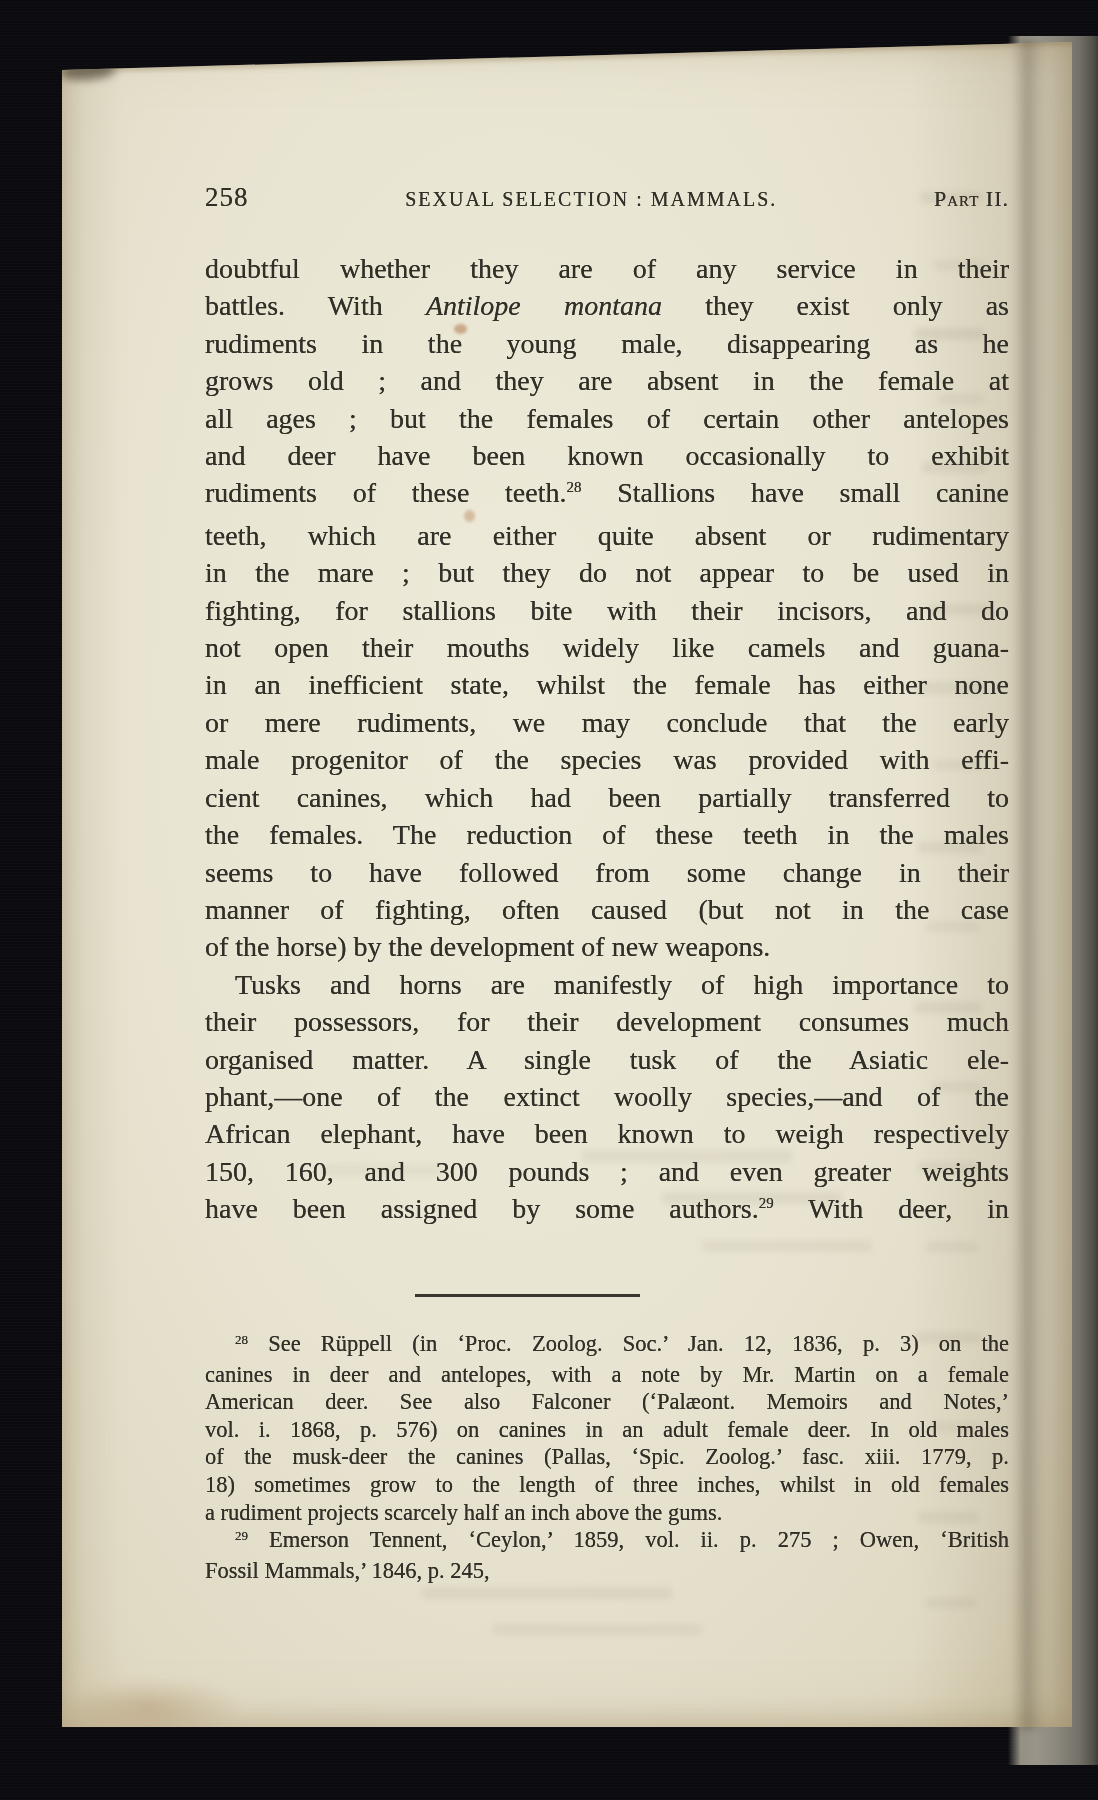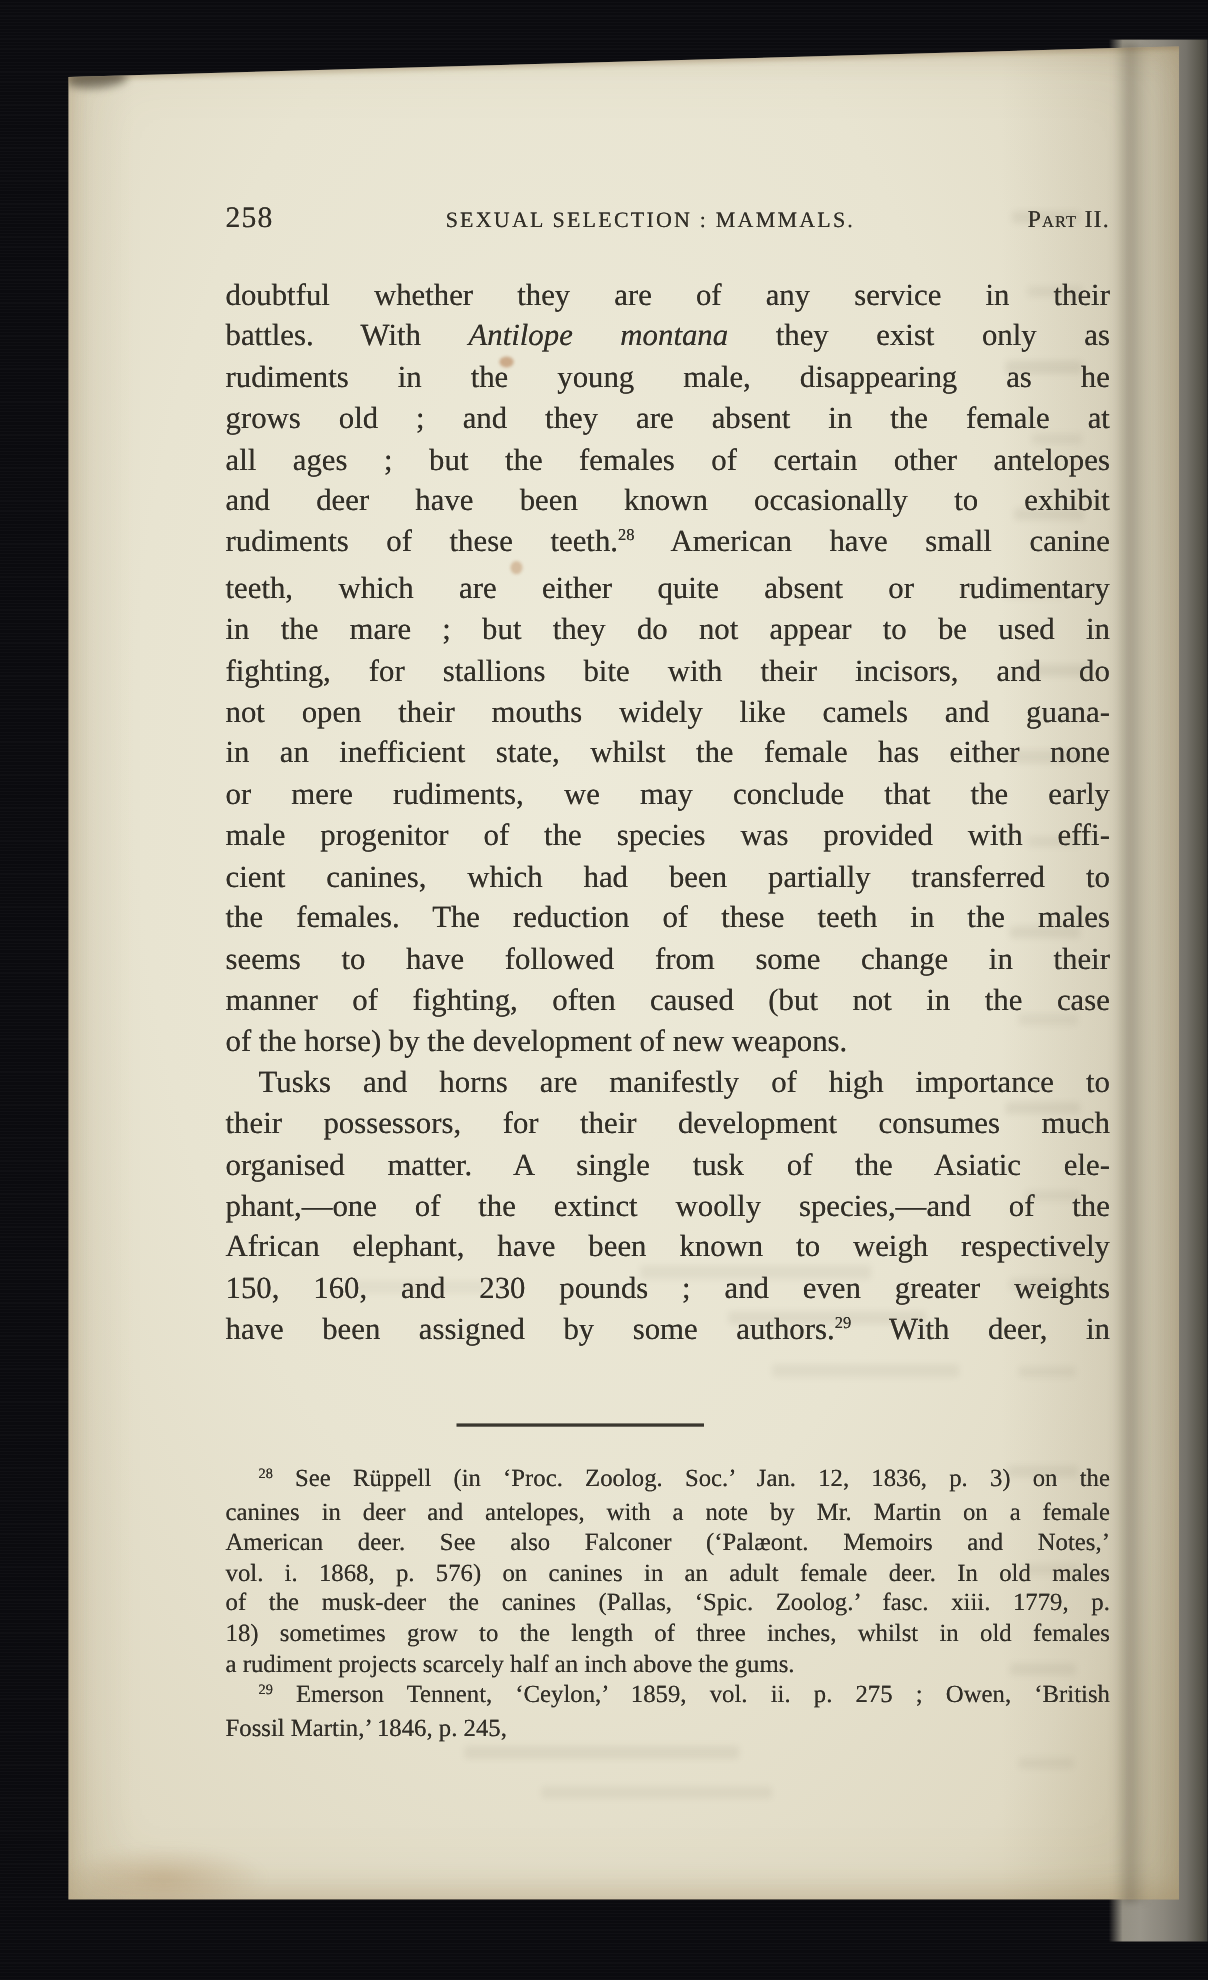--- a/index.html
+++ b/index.html
@@ -130,51 +130,51 @@
       <span class="part">Part II.</span>
     </div>
 
     <div class="body-block" id="body-lines">
         <div class="tl j"><span>doubtful whether they are of any service in their</span></div>
         <div class="tl j"><span>battles. With </span><span class="it">Antilope montana</span><span> they exist only as</span></div>
         <div class="tl j"><span>rudiments in the young male, disappearing as he</span></div>
         <div class="tl j"><span>grows old ; and they are absent in the female at</span></div>
         <div class="tl j"><span>all ages ; but the females of certain other antelopes</span></div>
         <div class="tl j"><span>and deer have been known occasionally to exhibit</span></div>
-        <div class="tl j"><span>rudiments of these teeth.</span><span class="sup">28</span><span> American have small canine</span></div>
+        <div class="tl j"><span>rudiments of these teeth.</span><span class="sup">28</span><span> Stallions have small canine</span></div>
         <div class="tl j"><span>teeth, which are either quite absent or rudimentary</span></div>
         <div class="tl j"><span>in the mare ; but they do not appear to be used in</span></div>
         <div class="tl j"><span>fighting, for stallions bite with their incisors, and do</span></div>
         <div class="tl j"><span>not open their mouths widely like camels and guana-</span></div>
         <div class="tl j"><span>in an inefficient state, whilst the female has either none</span></div>
         <div class="tl j"><span>or mere rudiments, we may conclude that the early</span></div>
         <div class="tl j"><span>male progenitor of the species was provided with effi-</span></div>
         <div class="tl j"><span>cient canines, which had been partially transferred to</span></div>
         <div class="tl j"><span>the females. The reduction of these teeth in the males</span></div>
         <div class="tl j"><span>seems to have followed from some change in their</span></div>
         <div class="tl j"><span>manner of fighting, often caused (but not in the case</span></div>
         <div class="tl"><span>of the horse) by the development of new weapons.</span></div>
         <div class="tl j ind"><span>Tusks and horns are manifestly of high importance to</span></div>
         <div class="tl j"><span>their possessors, for their development consumes much</span></div>
         <div class="tl j"><span>organised matter. A single tusk of the Asiatic ele-</span></div>
         <div class="tl j"><span>phant,—one of the extinct woolly species,—and of the</span></div>
         <div class="tl j"><span>African elephant, have been known to weigh respectively</span></div>
-        <div class="tl j"><span>150, 160, and 230 pounds ; and even greater weights</span></div>
+        <div class="tl j"><span>150, 160, and 300 pounds ; and even greater weights</span></div>
         <div class="tl j"><span>have been assigned by some authors.</span><span class="sup">29</span><span> With deer, in</span></div>
       </div>
 
     <div class="rule"></div>
 
     <div class="fn-block" id="fn-lines">
         <div class="tl j ind"><span class="sup">28</span><span> See Rüppell (in ‘Proc. Zoolog. Soc.’ Jan. 12, 1836, p. 3) on the</span></div>
         <div class="tl j"><span>canines in deer and antelopes, with a note by Mr. Martin on a female</span></div>
         <div class="tl j"><span>American deer. See also Falconer (‘Palæont. Memoirs and Notes,’</span></div>
         <div class="tl j"><span>vol. i. 1868, p. 576) on canines in an adult female deer. In old males</span></div>
         <div class="tl j"><span>of the musk-deer the canines (Pallas, ‘Spic. Zoolog.’ fasc. xiii. 1779, p.</span></div>
         <div class="tl j"><span>18) sometimes grow to the length of three inches, whilst in old females</span></div>
         <div class="tl"><span>a rudiment projects scarcely half an inch above the gums.</span></div>
         <div class="tl j ind"><span class="sup">29</span><span> Emerson Tennent, ‘Ceylon,’ 1859, vol. ii. p. 275 ; Owen, ‘British</span></div>
-        <div class="tl"><span>Fossil Martin,’ 1846, p. 245,</span></div>
+        <div class="tl"><span>Fossil Mammals,’ 1846, p. 245,</span></div>
       </div>
   </div>
 </div>
 
 <div class="edge-shadow"></div>
 
 </body></html>

